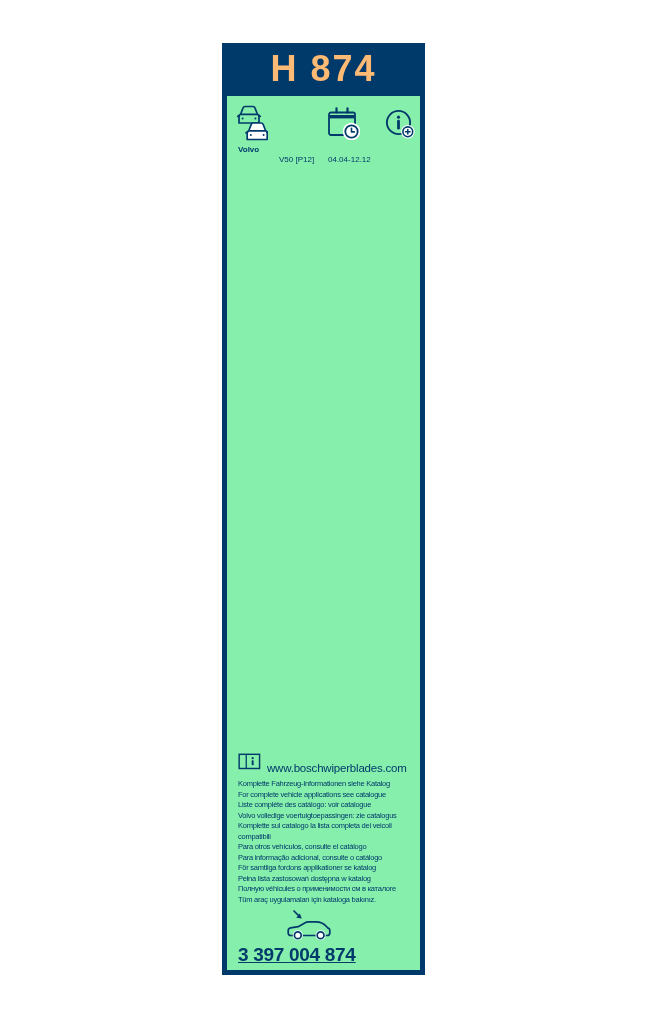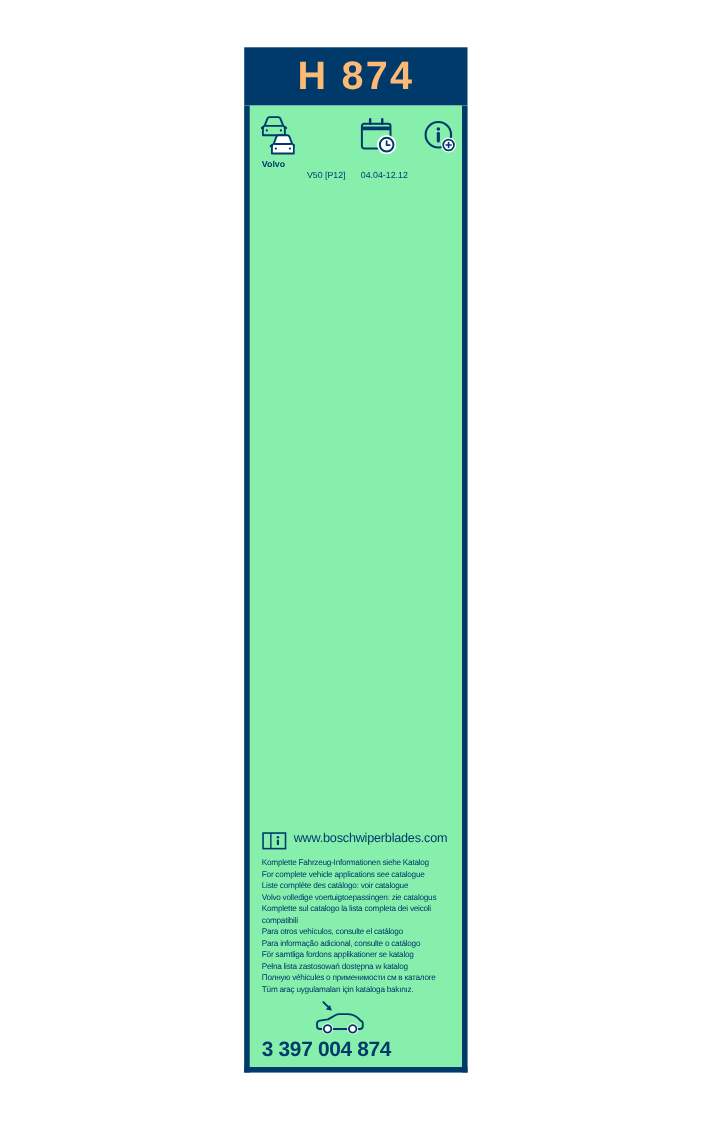--- a/index.html
+++ b/index.html
@@ -57,21 +57,21 @@
   .vehicle-dates {
     position: absolute; left: 101px; top: 59px;
     font-size: 8px; color: #003a6b; line-height: 10px; text-align: right;
   }
   .bottom-section {
     position: absolute;
     left: 11px; right: 10px; bottom: 4px;
   }
   .url-row {
     display: flex;
-    align-items: flex-start;
+    align-items: flex-end;
     gap: 6px;
     height: 18px;
     margin-bottom: 5px;
   }
   .url-text {
     font-size: 11.5px;
     letter-spacing: -0.2px;
     color: #003a6b;
     font-weight: 500;
     white-space: nowrap;
@@ -89,20 +89,21 @@
     height: 34px;
   }
   .part-number {
     margin-top: 2px;
     font-size: 19px;
     font-weight: bold;
     letter-spacing: -0.3px;
     color: #003a6b;
     line-height: 22px;
     white-space: nowrap;
+    text-decoration: underline;
   }
 </style>
 </head>
 <body>
 
 <div class="stage">
   <div class="card">
 
     <div class="card-header">
       <div class="model-number">H 874</div>

